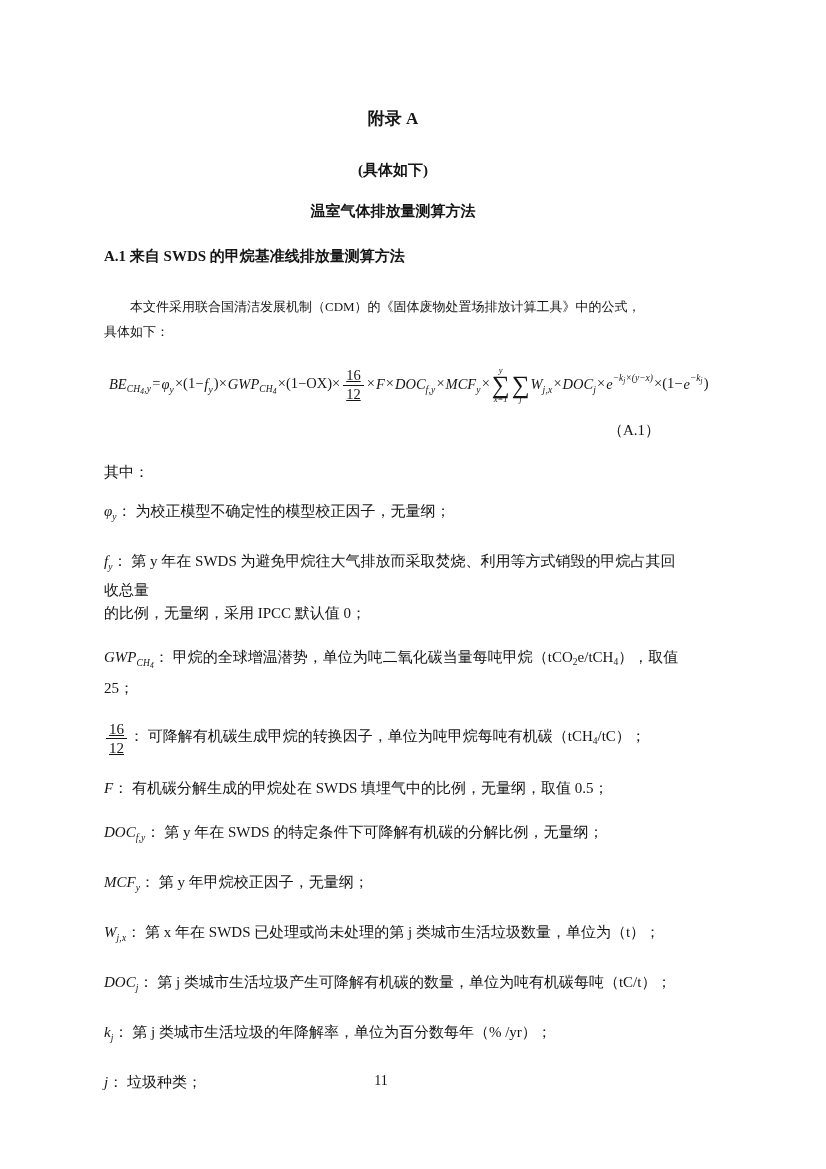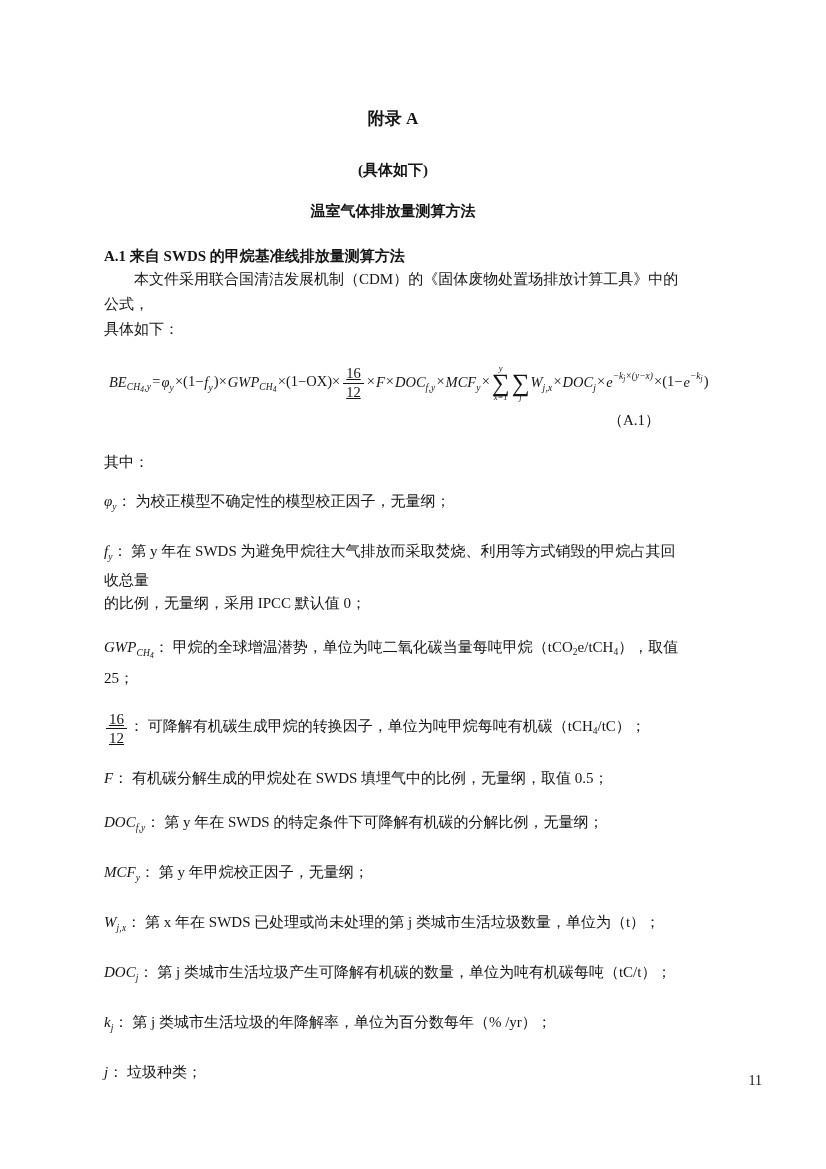--- a/index.html
+++ b/index.html
@@ -38,21 +38,21 @@
     font-weight: bold;
     line-height: 22px;
   }
   .section-heading {
     margin-top: 23px;
     font-size: 15px;
     font-weight: bold;
     line-height: 22px;
   }
   
-  .para { font-size: 15px; line-height: 25px; }
+  .para { margin-top: 27px; font-size: 13px; line-height: 25px; }
   .para .indent { text-indent: 2em; }
   
   .formula {
     margin-top: 15px;
     padding-left: 5px;
     font-size: 14.5px;
     white-space: nowrap;
     height: 52px;
     display: flex;
     align-items: center;
@@ -68,21 +68,21 @@
   }
   .mfrac .fnum { display: block; border-bottom: 1.2px solid #151515; padding: 0 3px 1px; }
   .mfrac .fden { display: block; padding-top: 1px; }
   .msum {
     display: inline-flex; flex-direction: column; align-items: center;
     vertical-align: middle; line-height: 1; margin: 0 1px; font-style: normal;
   }
   .msum .lim { font-size: 8.5px; font-style: italic; line-height: 1.1; }
   .msum .sigma { font-size: 25px; line-height: 0.8; font-style: normal; }
   .formula-number {
-    margin-top: 0;
+    margin-top: 8px;
     text-align: right;
     padding-right: 22px;
     font-size: 15px;
     line-height: 22px;
   }
   
   .where-label { margin-top: 20px; font-size: 15px; line-height: 23px; }
   .defs { margin-top: 16px; }
   .def-row { font-size: 15px; line-height: 23px; margin-bottom: 21px; }
   .def-row .cont-line {  }
@@ -90,21 +90,21 @@
   .def-sym .msub { vertical-align: -4px; }
   .inline-sub { font-size: 9.5px; vertical-align: -3px; }
   .frac-row { display: flex; align-items: center; }
   .frac-row .mfrac { font-size: 15px; }
   .def-text { font-style: normal; }
   
   .page-number {
     position: absolute;
     left: 0; right: 0;
     bottom: 80px;
-    text-align: right;
+    text-align: center;
     font-size: 14px;
     margin-top: 8px;
   }
 </style>
 </head>
 <body>
 
 <div class="page">
 
   <div class="doc-title">附录 A</div>

